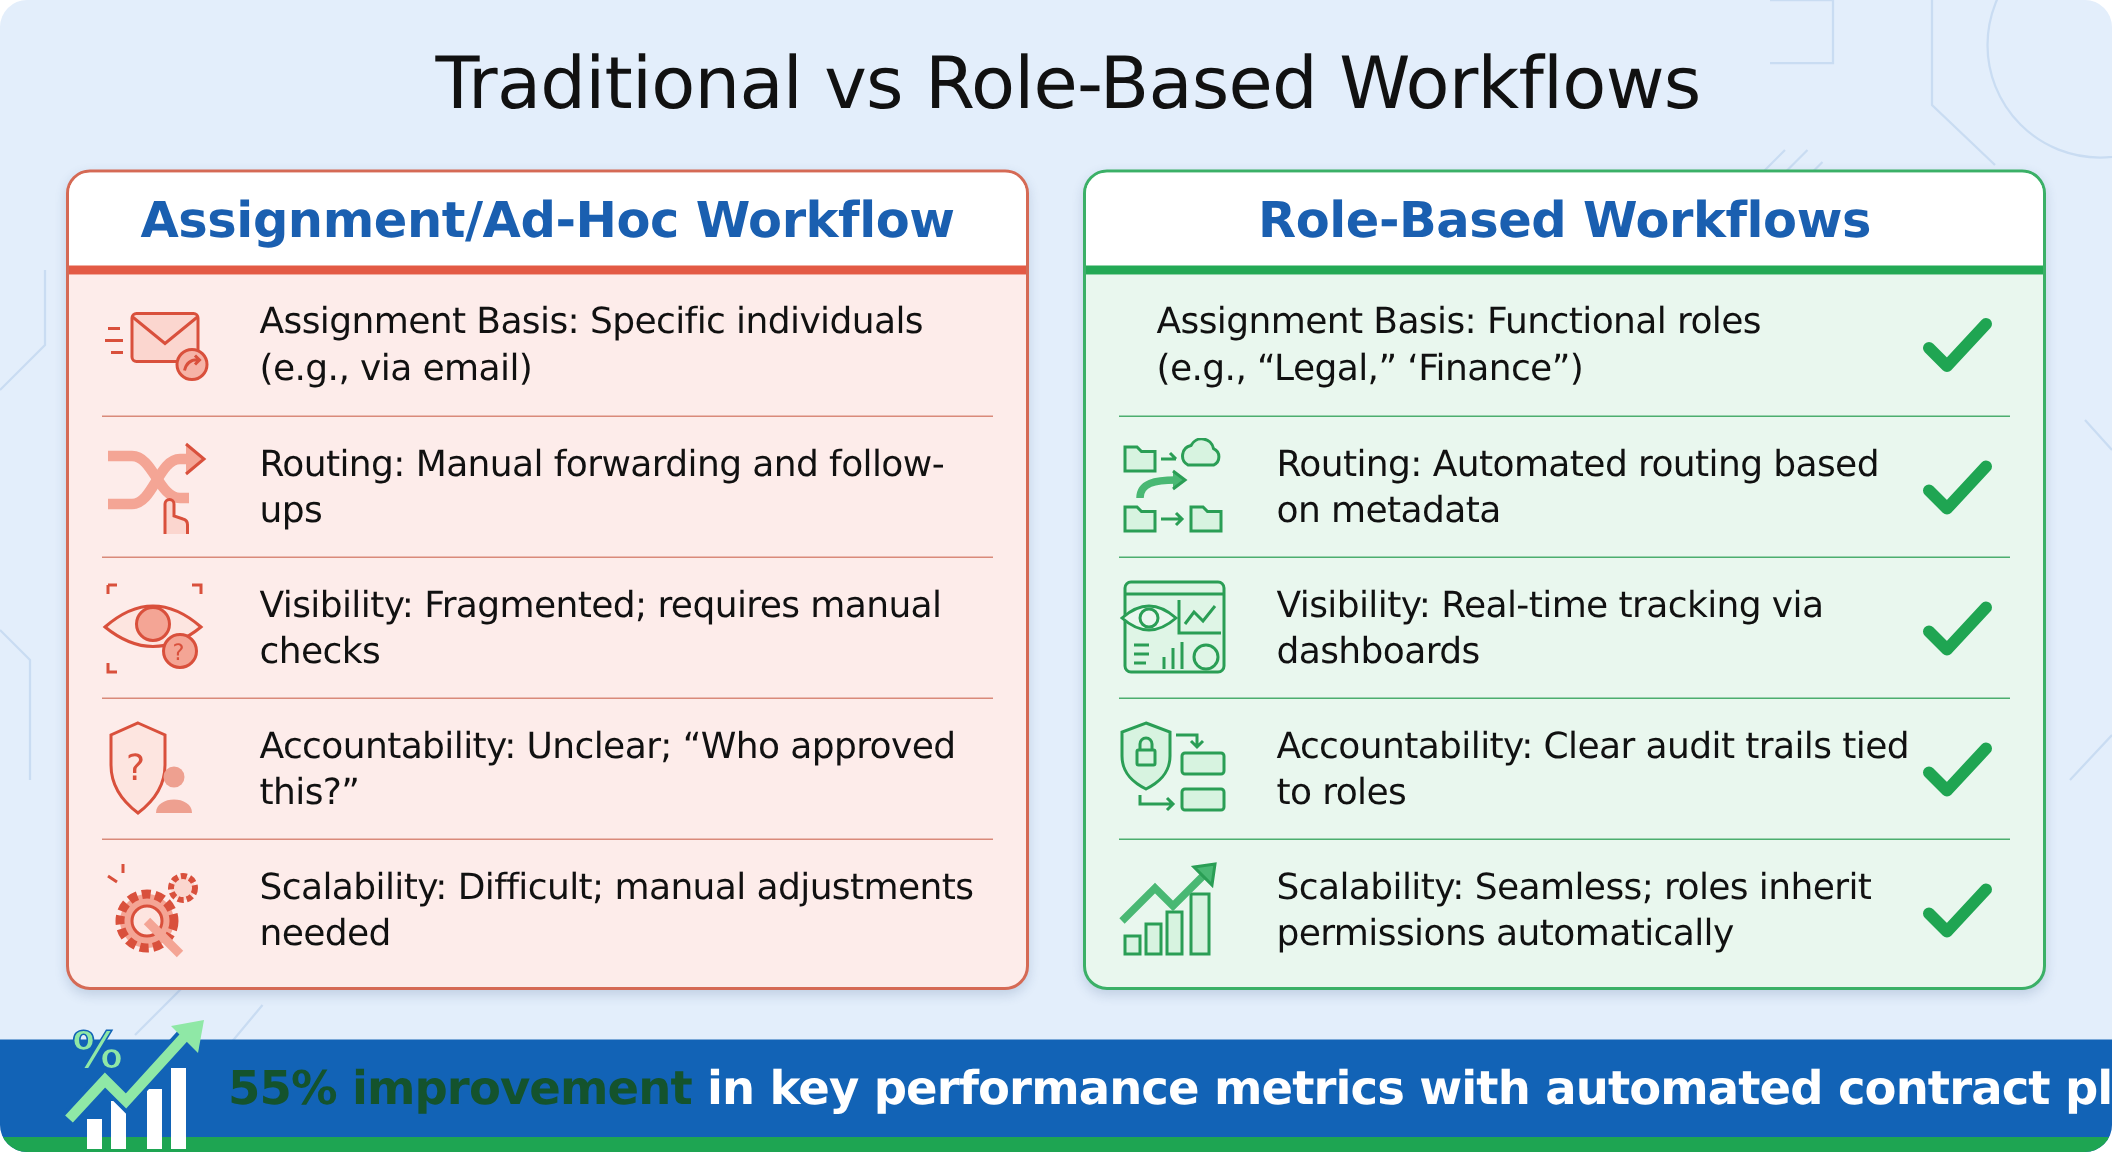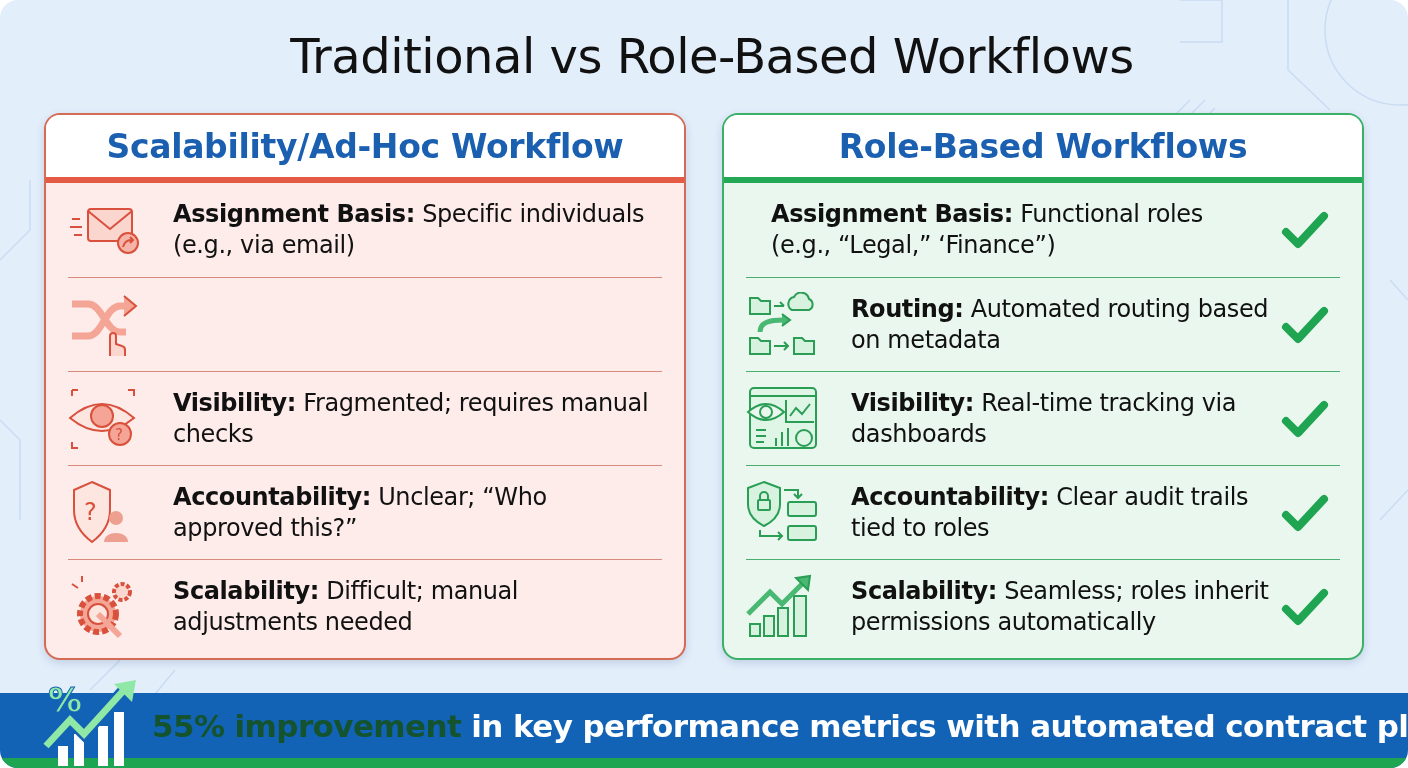--- a/index.html
+++ b/index.html
@@ -43,21 +43,21 @@
     height: 94px; display: flex; align-items: center; position: relative;
   }
   .panel.left .row + .row { border-top: 1.5px solid #d98a7a; }
   .panel.right .row + .row { border-top: 1.5px solid #4cae6e; }
   .row .icon { width: 80px; height: 70px; flex: 0 0 80px; display: flex; align-items: center; justify-content: flex-start; }
   .row .icon svg { width: 74px; height: 66px; }
   .row .text {
     margin-left: 25px; font-size: 24px; line-height: 31px; color: #111;
     font-family: "DejaVu Sans", sans-serif; letter-spacing: -0.4px;
   }
-  .row .text b { font-weight: bold; }
+  .row .text b { font-weight: normal; }
   .panel.right .row .text { width: 432px; }
   .check { position: absolute; right: 10px; top: 50%; transform: translateY(-50%); width: 50px; height: 44px; }
   .banner {
     position: absolute; left: 0; top: 693px; width: 1408px; height: 75px;
     background: #1263b6;
   }
   .banner-green { position: absolute; left: 0; top: 758px; width: 1408px; height: 10px; background: #1ea552; }
   .banner-text {
     position: absolute; left: 152px; top: 708px;
     font-size: 31px; font-weight: bold; color: #fff;
@@ -79,21 +79,21 @@
       <path d="M1190 100 L1160 130 M1205 100 L1170 135 M1215 108 L1185 138"></path>
       <path d="M0 260 L30 230 L30 180 M0 420 L20 440 L20 520"></path>
       <path d="M1390 280 L1408 300 M1380 520 L1408 490"></path>
       <path d="M90 690 L130 650 M150 700 L175 670"></path>
     </g>
   </svg>
 
   <div class="title">Traditional vs Role-Based Workflows</div>
 
   <div class="panel left">
-    <div class="panel-head">Scalability/Ad-Hoc Workflow</div>
+    <div class="panel-head">Assignment/Ad-Hoc Workflow</div>
     <div class="rows">
       <div class="row">
         <div class="icon">
           <svg viewBox="0 0 74 66" fill="none" stroke="#d9503c" stroke-width="2">
             <rect x="20" y="12" width="44" height="32" rx="3" fill="#fbd6cf"></rect>
             <path d="M20 14 L42 32 L64 14"></path>
             <path d="M4 22 H12 M2 30 H14 M6 38 H14"></path>
             <circle cx="60" cy="46" r="10" fill="#f6b3a7"></circle>
             <path d="M55 50 Q57 42 65 43 M62 40 L65 43 L62 46"></path>
           </svg>
@@ -102,20 +102,21 @@
       </div>
       <div class="row">
         <div class="icon">
           <svg viewBox="0 0 74 66" fill="none" stroke="#d9503c" stroke-width="2">
             <path d="M4 12 H20 C34 12 38 40 52 40 H58" stroke-width="7" stroke="#f4a595"></path>
             <path d="M4 44 H20 C34 44 38 14 52 14 H60" stroke-width="7" stroke="#f4a595"></path>
             <path d="M56 4 L68 14 L56 24" fill="#f4a595"></path>
             <path d="M42 64 V44 a3 3 0 0 1 6 0 V52 l6 2 a4 4 0 0 1 3 4 V64" fill="#fbd6cf"></path>
           </svg>
         </div>
+        <div class="text"><b>Routing:</b><span> Manual forwarding and follow-ups</span></div>
       </div>
       <div class="row">
         <div class="icon">
           <svg viewBox="0 0 74 66" fill="none" stroke="#d9503c" stroke-width="2">
             <path d="M4 4 V10 M4 4 H10 M60 4 H66 V10 M4 56 V62 H10"></path>
             <path d="M2 32 Q34 4 66 32 Q34 58 2 32 Z" fill="#fde5e0"></path>
             <circle cx="34" cy="30" r="11" fill="#f4a595"></circle>
             <circle cx="52" cy="48" r="11" fill="#f4a595"></circle>
             <text x="47" y="54" font-size="15" fill="#d9503c" stroke="none" font-family="DejaVu Sans, sans-serif">?</text>
           </svg>

